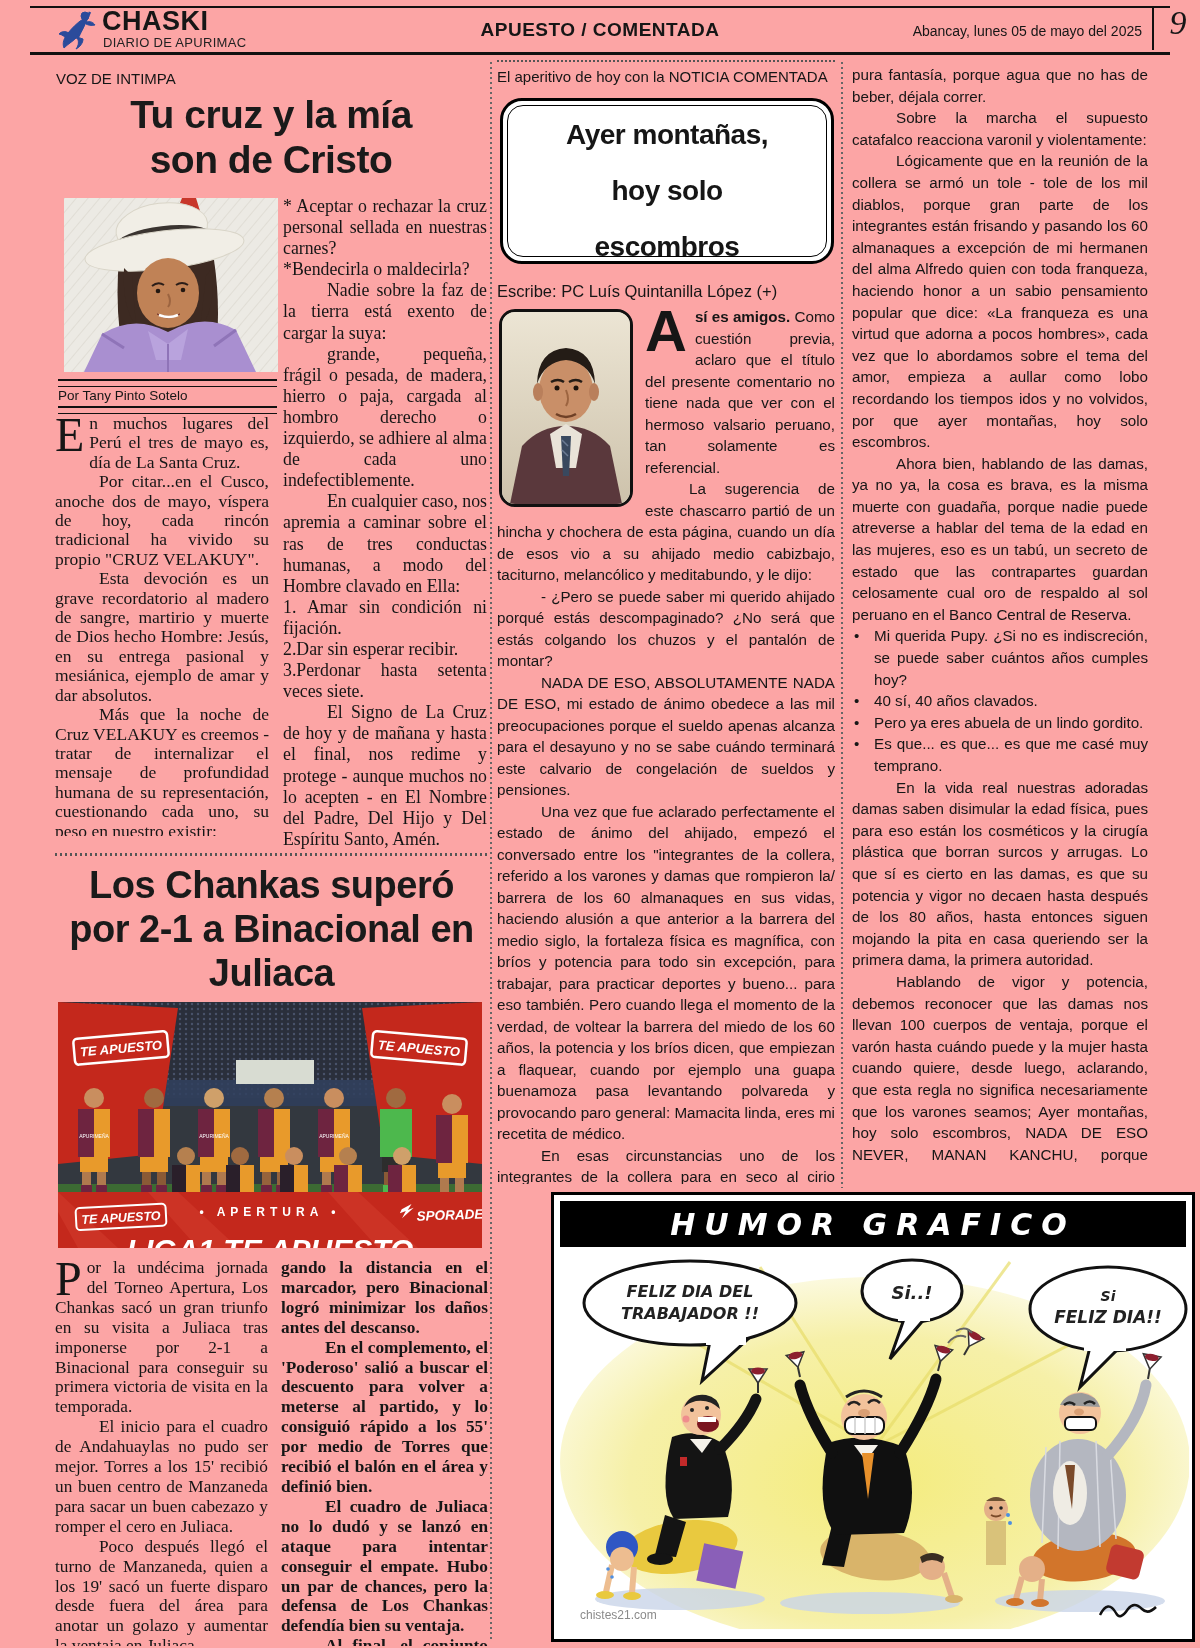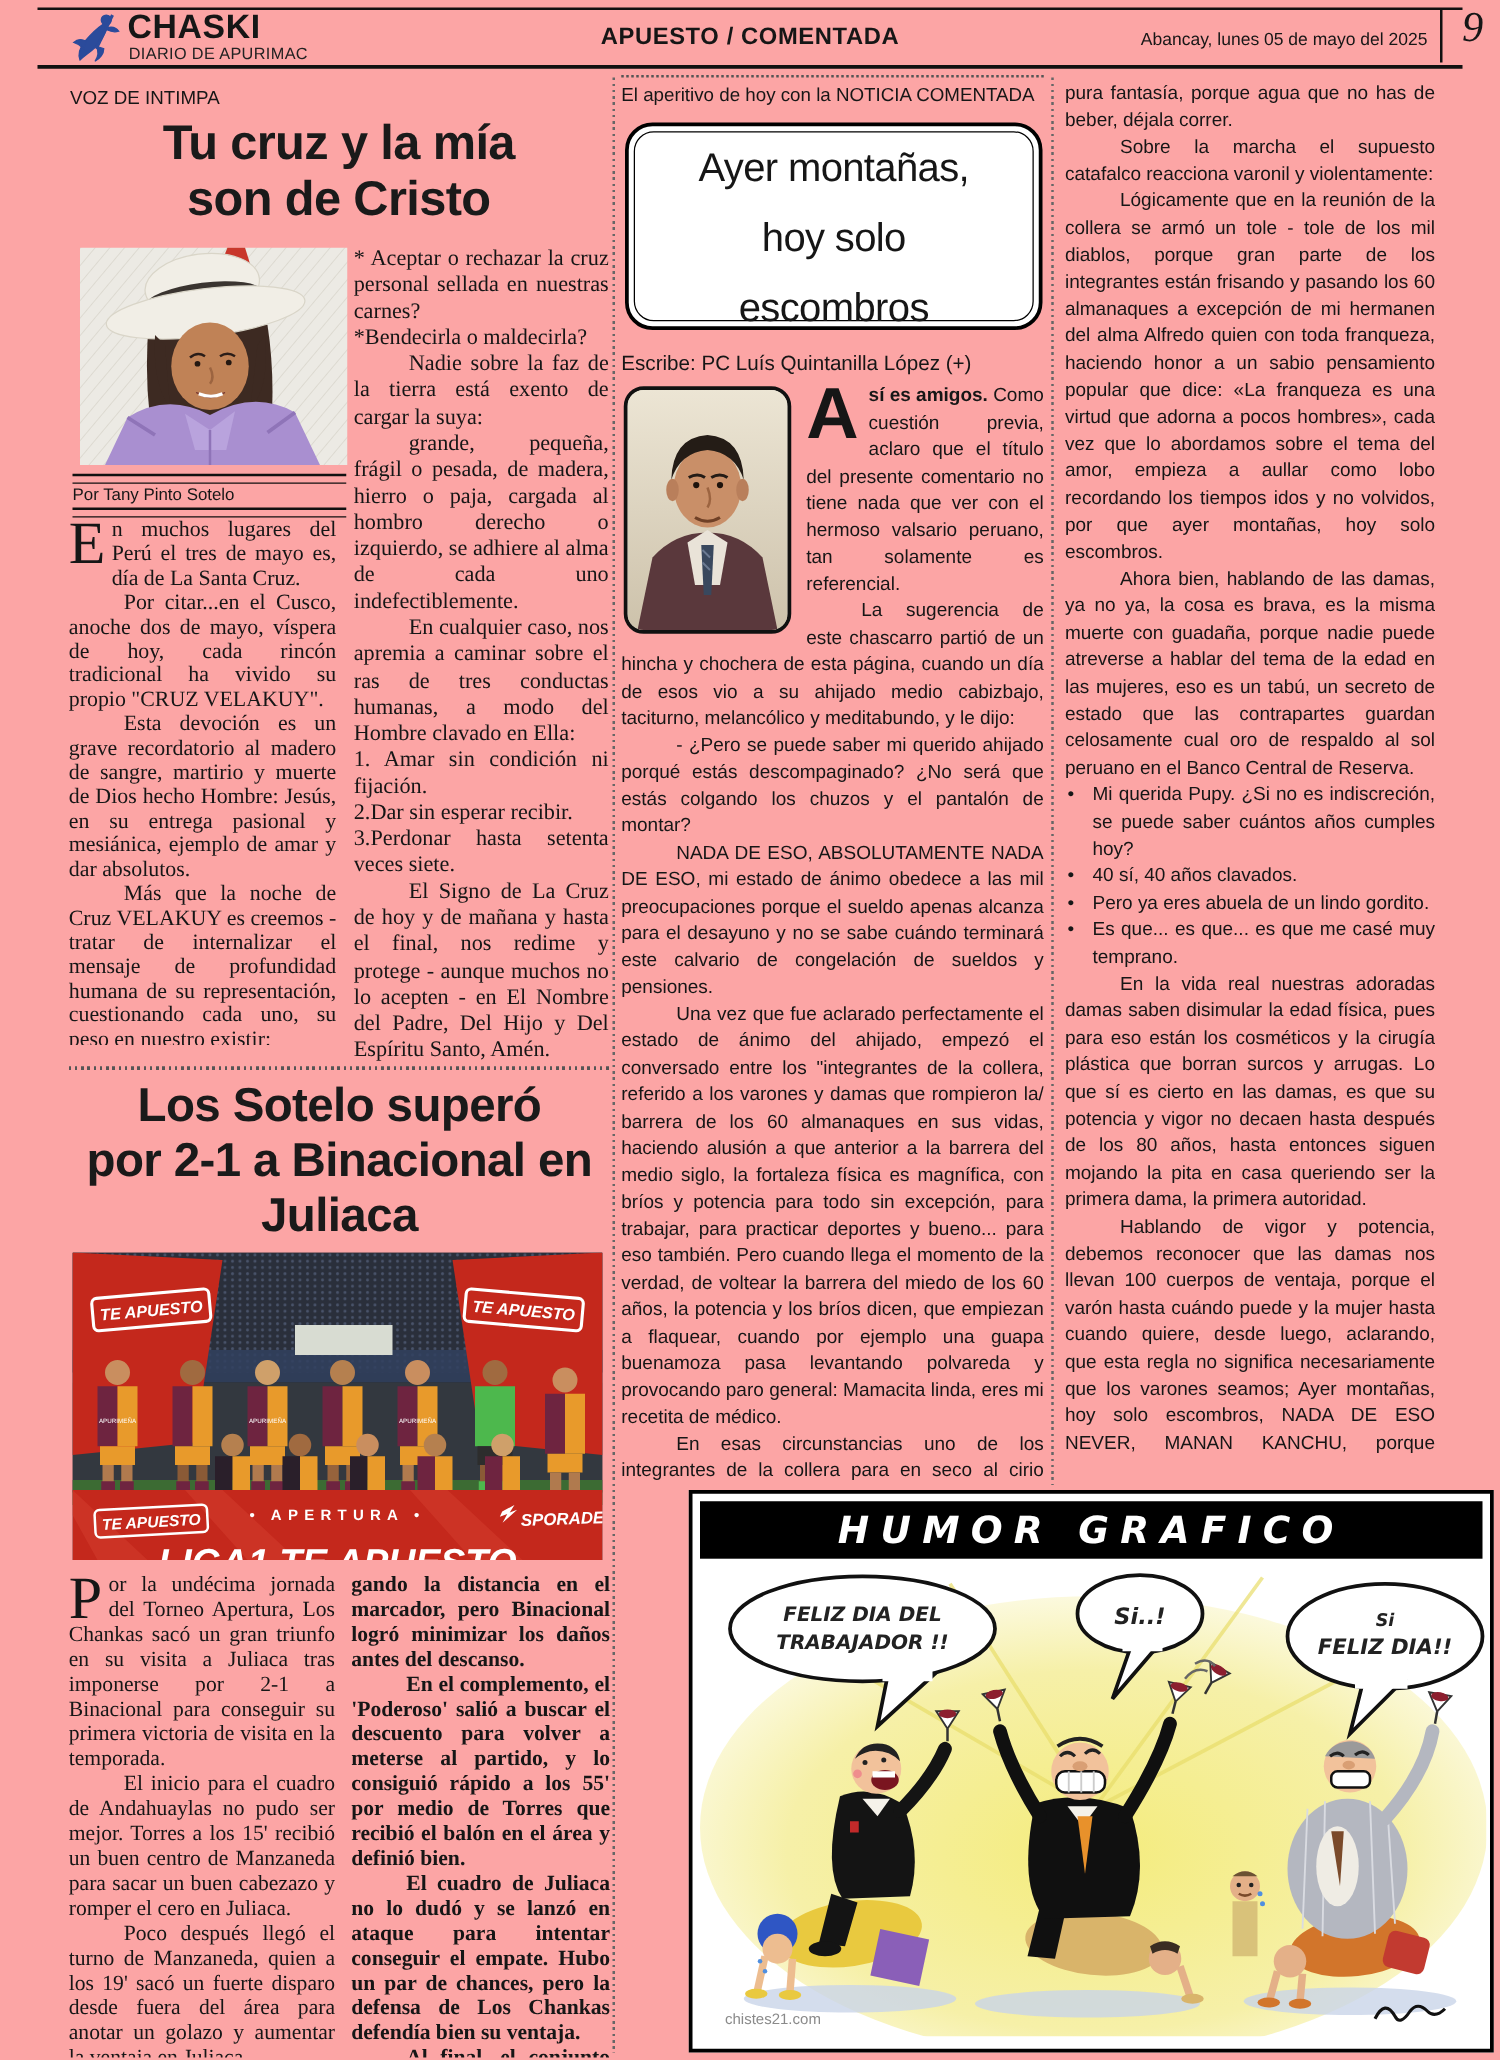--- a/index.html
+++ b/index.html
@@ -21,21 +21,21 @@
   .v2{font-size:17.8px;line-height:21.1px;}
   .ck{font-size:17.3px;line-height:19.9px;}
   .mid{font-size:15.2px;line-height:21.5px;}
   .rgt{font-size:15.2px;line-height:21.6px;}
   .bl{display:flex;}
   .bl .bs{flex:0 0 20px;padding-left:2px;}
   .bl .bt{flex:1;text-align:justify;}
   .apbox-outer{border:3px solid #000;border-radius:22px;padding:4px;box-sizing:border-box;background:#fff;}
   .apbox-inner{border:1.5px solid #000;border-radius:16px;height:100%;box-sizing:border-box;
                display:flex;flex-direction:column;justify-content:center;}
-  .apbox-line{font-size:32px;line-height:37px;font-weight:normal;text-align:center;letter-spacing:-0.5px;margin-top:19px;}
+  .apbox-line{font-size:28px;line-height:37px;font-weight:bold;text-align:center;letter-spacing:-0.5px;margin-top:19px;}
   .mid-photo{float:left;width:128px;height:192px;border:3.5px solid #111;border-radius:16px;
              margin:3px 12px 6px 2px;overflow:hidden;background:#ded6c8;}
   .humor-box{border:3.5px solid #000;box-sizing:border-box;background:#fff;padding:6px;margin-left:45px;}
   .humor-bar{background:#000;color:#fff;height:46px;display:flex;align-items:center;justify-content:center;
              font-family:"DejaVu Sans",sans-serif;font-style:italic;font-weight:bold;
              font-size:30px;letter-spacing:9px;}
   .sans{font-family:"Liberation Sans","DejaVu Sans",sans-serif;}
   .bubtxt{font-family:"DejaVu Sans",sans-serif;font-style:italic;font-weight:bold;fill:#222;}
   .striptxt{font-family:"Liberation Sans",sans-serif;font-weight:bold;fill:#fff;}
 </style>
@@ -129,21 +129,21 @@
     <p>2.Dar sin esperar recibir.</p>
     <p>3.Perdonar hasta setenta veces siete.</p>
     <p class="ind">El Signo de La Cruz de hoy y de mañana y hasta el final, nos redime y protege - aunque muchos no lo acepten - en El Nombre del Padre, Del Hijo y Del Espíritu Santo, Amén.</p>
     <p class="sans" style="font-size:16.5px;">Intinpa</p>
 
   </div>
 
   <div class="abs hdot" style="left:55px;top:853px;width:433px;"></div>
 
   <div class="abs hl" style="left:55px;top:863px;width:433px;font-size:38px;line-height:44px;">
-    <div>Los Sotelo superó</div>
+    <div>Los Chankas superó</div>
     <div>por 2-1 a Binacional en</div>
     <div>Juliaca</div>
   </div>
 
   <div class="abs" style="left:58px;top:1002px;width:424px;height:246px;">
     <svg width="424" height="246" viewBox="0 0 424 246">
       <defs>
         <pattern id="crowd" width="6" height="5" patternUnits="userSpaceOnUse">
           <rect width="6" height="5" fill="#2a2f3b"></rect>
             <circle cx="2" cy="2" r="1.2" fill="#49536a"></circle>

